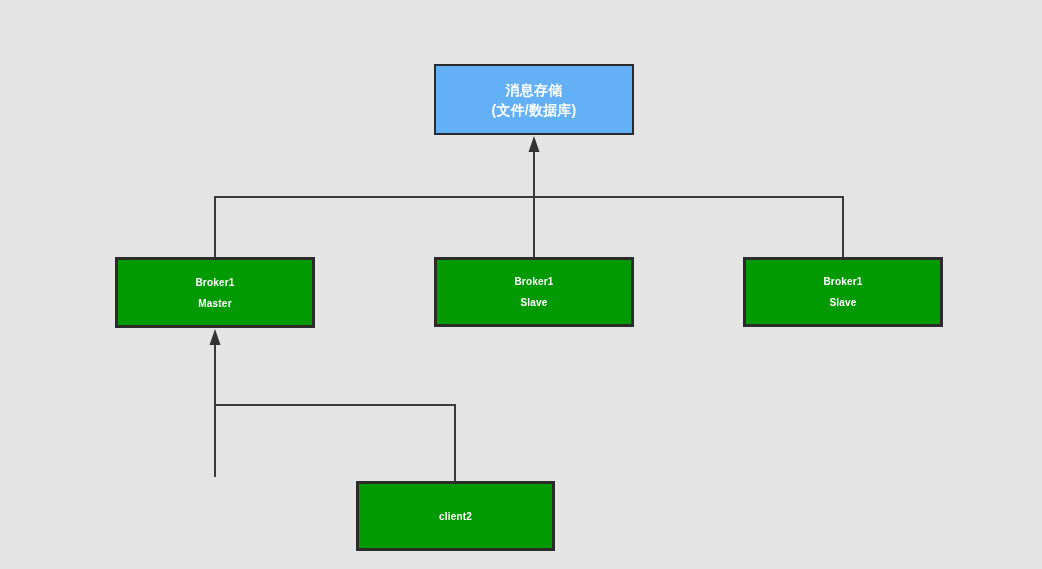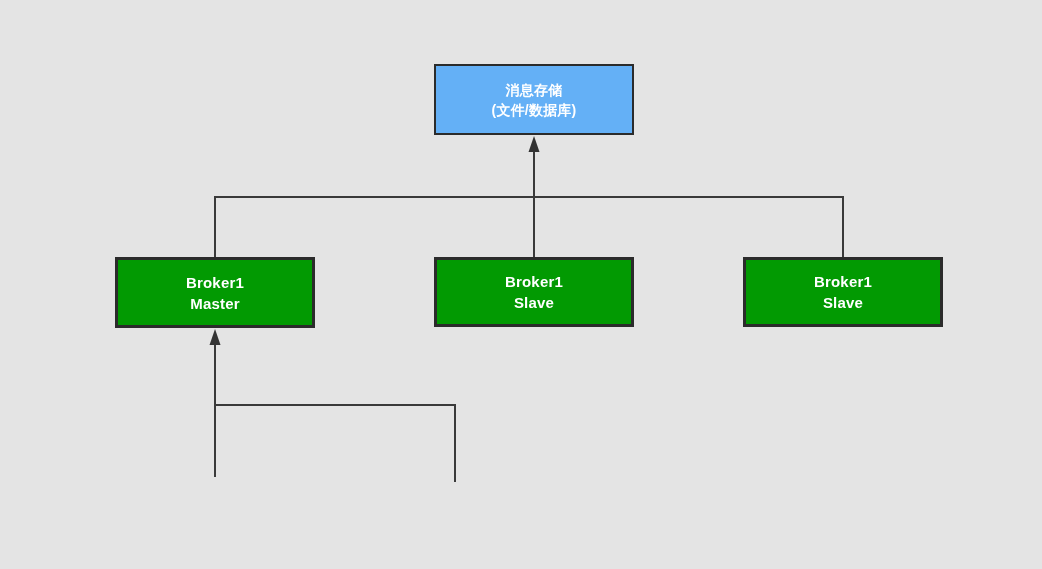--- a/index.html
+++ b/index.html
@@ -21,21 +21,21 @@
   }
   .edge { stroke: #3a3a3a; stroke-width: 2; fill: none; }
   .arrowhead { fill: #333; stroke: none; }
   .node {
     position: absolute;
     display: flex; flex-direction: column;
     align-items: center; justify-content: center;
     text-align: center;
     color: #ffffff;
     font-weight: bold;
-    font-size: 15px;
+    font-size: 10px;
     line-height: 21px;
     letter-spacing: 0.2px;
   }
   .node.green {
     background: #029a02;
     border: 3px solid #2b2b2b;
   }
   .node.blue {
     background: #64b0f6;
     border: 2px solid #2b2b2b;
@@ -82,14 +82,17 @@
     <div>Broker1</div>
     <div>Slave</div>
   </div>
 
   <div class="node green n-slave2">
     <div>Broker1</div>
     <div>Slave</div>
   </div>
 
 
+  <div class="node green n-client2">
+    <div>client2</div>
+  </div>
 
 </div>
 
 </body></html>

